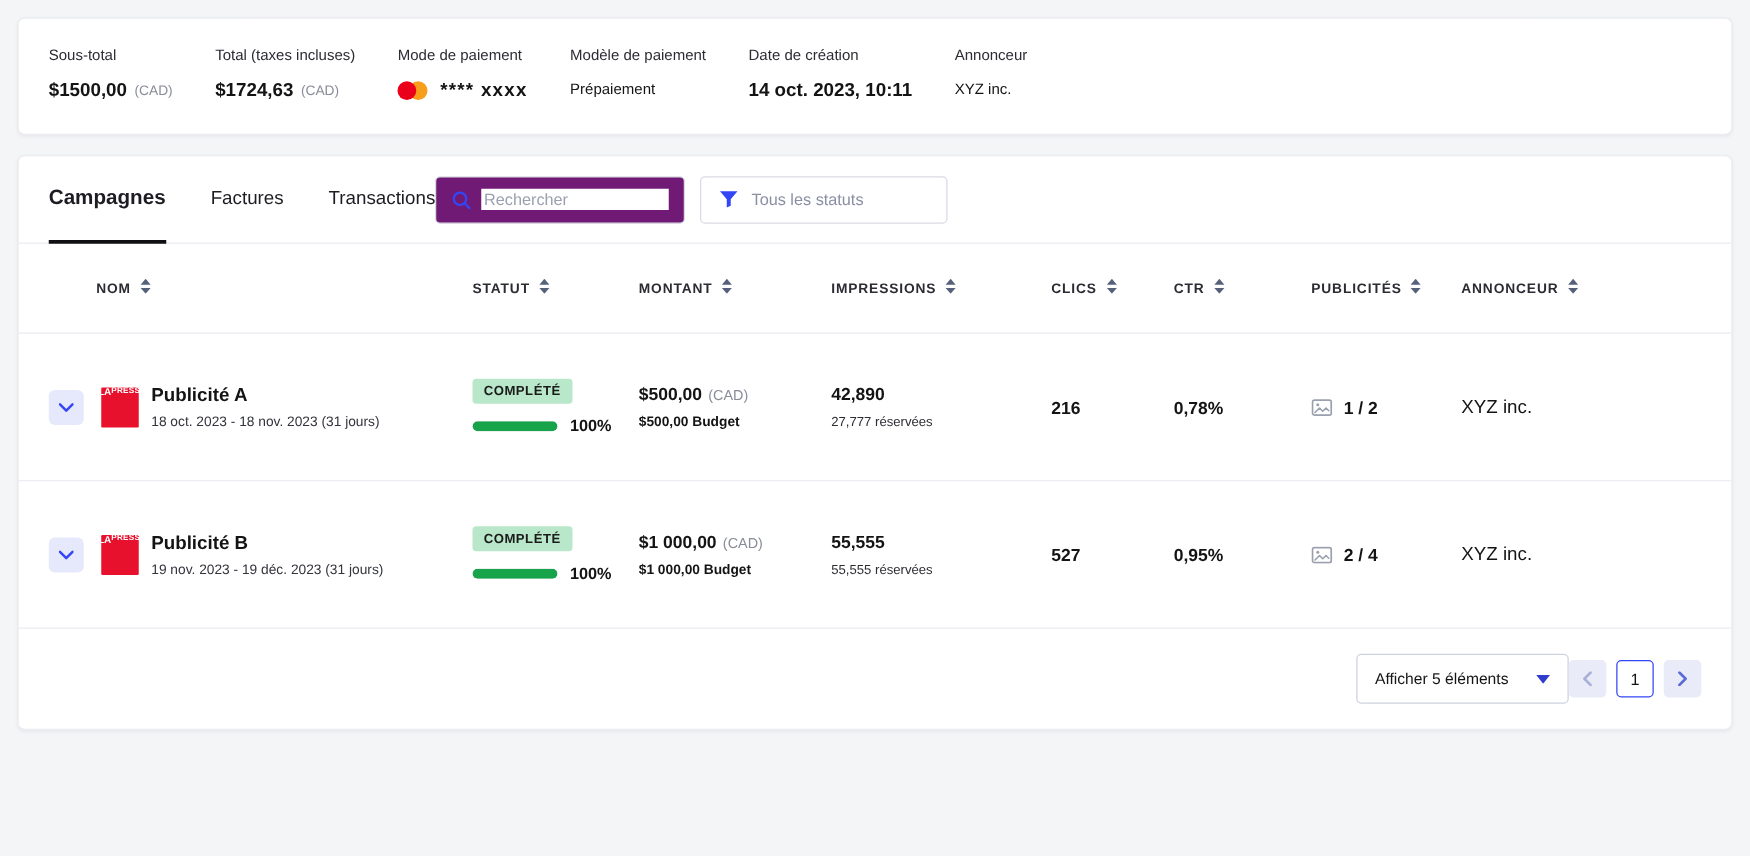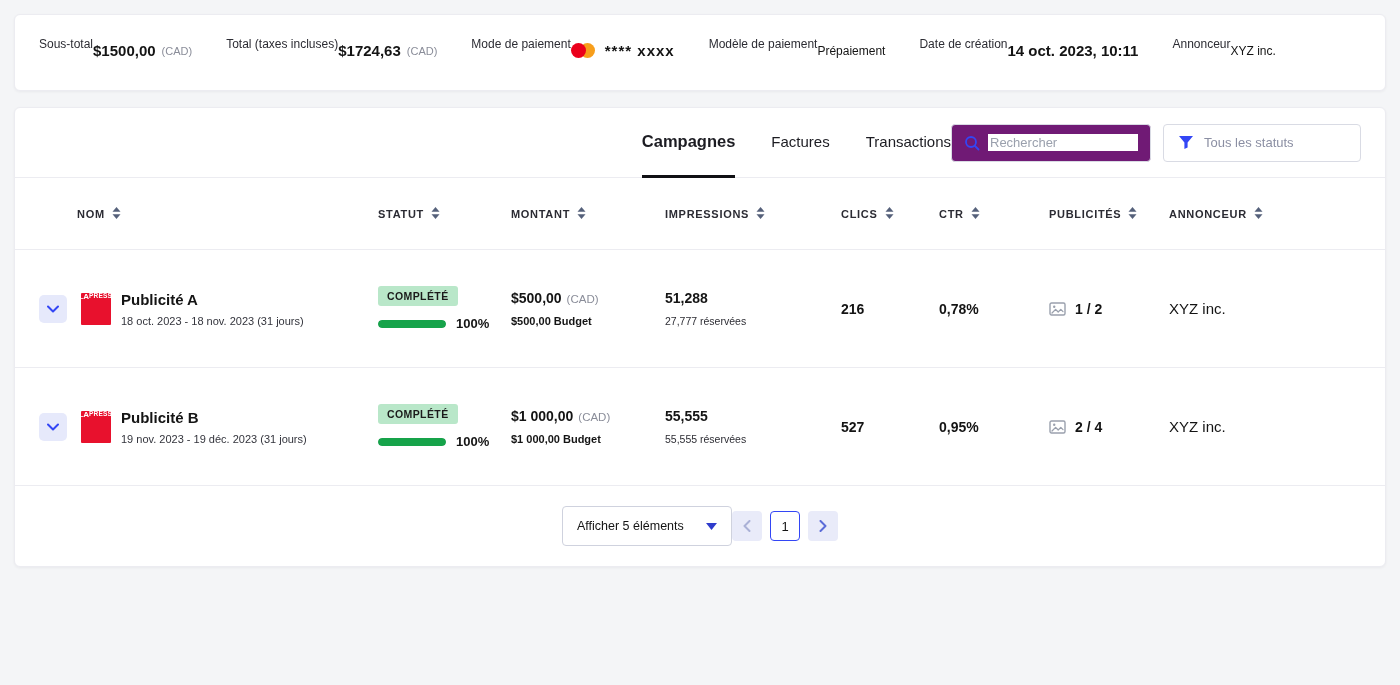--- a/index.html
+++ b/index.html
@@ -49,37 +49,37 @@
   .status-pill{
     margin-left:26px;
     background:var(--pill-green);color:#fff;
     font-size:10.5px;font-weight:700;letter-spacing:1.4px;
     padding:5px 28px;border-radius:10px;
   }
   .order-summary{
     display:flex;gap:34px;
     padding:22px 24px 26px 24px;
   }
-  .summary-field{display:flex;}
+  .summary-field{display:flex;flex-direction:column;}
   .summary-label{font-size:12px;color:#2c2c33;margin-bottom:13px;}
   .summary-value{font-size:15px;color:var(--text);display:flex;align-items:center;gap:6px;}
   .summary-value .amount{font-weight:700;font-size:15px;}
   .summary-value .currency{font-size:11px;color:#8a8d99;}
   .summary-value.bold{font-weight:700;}
   .summary-value.big{font-size:12px;}
   .mc-icon{display:inline-flex;align-items:center;margin-right:4px;}
   .mc-circle{width:15px;height:15px;border-radius:50%;display:inline-block;}
   .mc-red{background:var(--mc-red);z-index:2;}
   .mc-orange{background:var(--mc-orange);margin-left:-6px;}
   .masked{font-weight:700;letter-spacing:1px;}
 
   
   .main-card{margin-top:16px;}
   .toolbar{
-    display:flex;align-items:center;justify-content:flex-end;
+    display:flex;align-items:center;justify-content:flex-start;
     height:70px;padding:0 24px;
     border-bottom:1px solid var(--border);
   }
   .tabs{display:flex;gap:36px;height:100%;}
   .tab{
     display:flex;align-items:center;
     font-size:15px;color:#1c1c22;cursor:pointer;
     border-bottom:3px solid transparent;margin-bottom:-1px;
   }
   .tab.active{font-size:16.5px;font-weight:700;border-bottom-color:#101014;}
@@ -152,21 +152,21 @@
   .budget-line{font-size:11px;font-weight:600;}
   .cell-impr{display:flex;flex-direction:column;gap:9px;}
   .impr-main{font-size:14px;font-weight:700;}
   .impr-sub{font-size:10.5px;color:#2c2c33;}
   .cell-num{font-size:14px;font-weight:700;}
   .cell-ads{display:flex;align-items:center;gap:9px;font-size:14px;font-weight:700;}
   .cell-adv{font-size:15px;}
 
   
   .table-footer{
-    display:flex;align-items:center;justify-content:center;
+    display:flex;align-items:center;justify-content:flex-end;
     height:80px;padding:0 24px;
   }
   .page-size{
     display:flex;align-items:center;justify-content:space-between;
     width:170px;height:40px;padding:0 14px;
     border:1px solid #cfd2de;border-radius:4px;background:#fff;cursor:pointer;
   }
   .page-size-label{font-size:12.5px;}
   .pagination{display:flex;align-items:center;gap:8px;}
   .pg-btn{
@@ -343,21 +343,21 @@
       </div>
     </div>
     <div class="cell-amount">
       <span class="amount-line">
         <span class="amount-main">$500,00</span>
         <span class="amount-cur">(CAD)</span>
       </span>
       <span class="budget-line">$500,00 Budget</span>
     </div>
     <div class="cell-impr">
-      <span class="impr-main">51,288</span>
+      <span class="impr-main">42,890</span>
       <span class="impr-sub">27,777 réservées</span>
     </div>
     <div class="cell-num">216</div>
     <div class="cell-num">0,78%</div>
     <div class="cell-ads">
       <span style="display:flex;">
         <svg width="17" height="14" viewBox="0 0 17 14" fill="none">
           <rect x="1" y="1" width="15" height="12" rx="1.5" stroke="#9aa0ad" stroke-width="1.4"></rect>
           <circle cx="5.2" cy="4.8" r="1.2" fill="#9aa0ad"></circle>
           <path d="m3 11 3.6-3.6 2.6 2.6 2.6-2.6L14 9.6" stroke="#9aa0ad" stroke-width="1.3" stroke-linecap="round" stroke-linejoin="round"></path>

